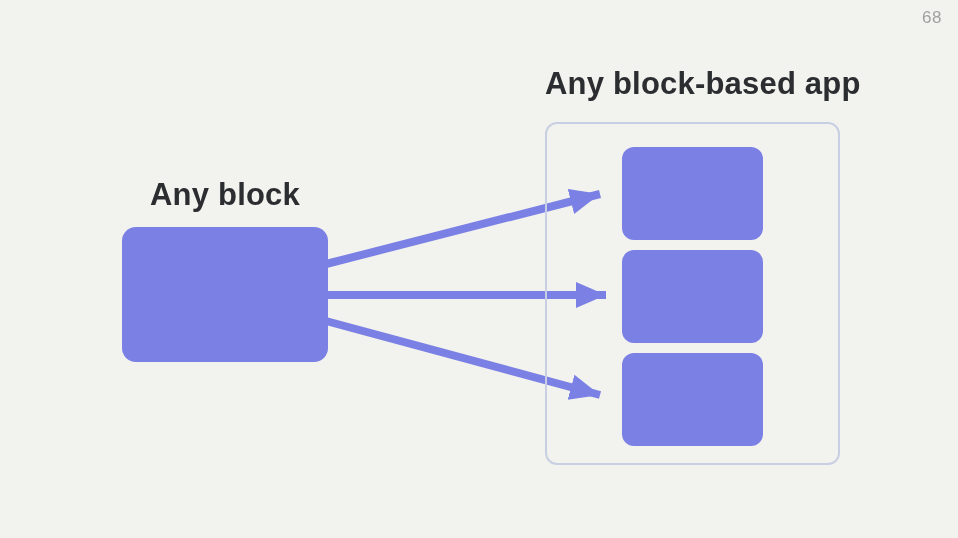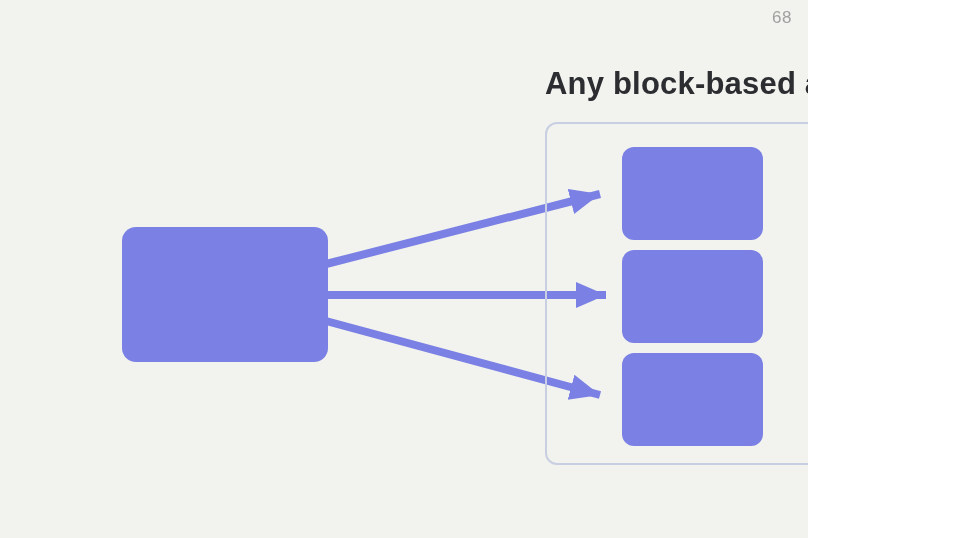--- a/index.html
+++ b/index.html
@@ -6,21 +6,21 @@
     --bg: #f2f3ee;
     --accent: #7b80e4;
     --container-border: #c9cfe2;
     --title-text: #2c2d31;
     --page-num: #a0a0a0;
   }
   * { margin: 0; padding: 0; box-sizing: border-box; }
   html, body { background: #ffffff; }
   .slide {
     position: relative;
-    width: 808px;
+    width: 958px;
     height: 538px;
     background: var(--bg);
     overflow: hidden;
     font-family: "Liberation Sans", sans-serif;
   }
   .page-number {
     position: absolute;
     top: 8px;
     right: 16px;
     font-size: 17px;
@@ -97,20 +97,21 @@
 </style>
 </head>
 <body>
 
 <div class="slide">
 
   <div class="page-number">68</div>
 
   <div class="diagram-title">Any block-based app</div>
 
+  <div class="source-label">Any block</div>
 
   <div class="source-block"></div>
 
   <svg class="arrows-svg" width="958" height="538" viewBox="0 0 958 538">
     <defs>
       <marker id="arrowhead" markerUnits="userSpaceOnUse" markerWidth="34" markerHeight="30" refX="30" refY="14" orient="auto">
         <path class="arrowhead-shape" d="M0,1 L30,14 L0,27 Z"></path>
       </marker>
     </defs>
     <line class="arrow-line" x1="326" y1="264" x2="600" y2="194" marker-end="url(#arrowhead)"></line>

